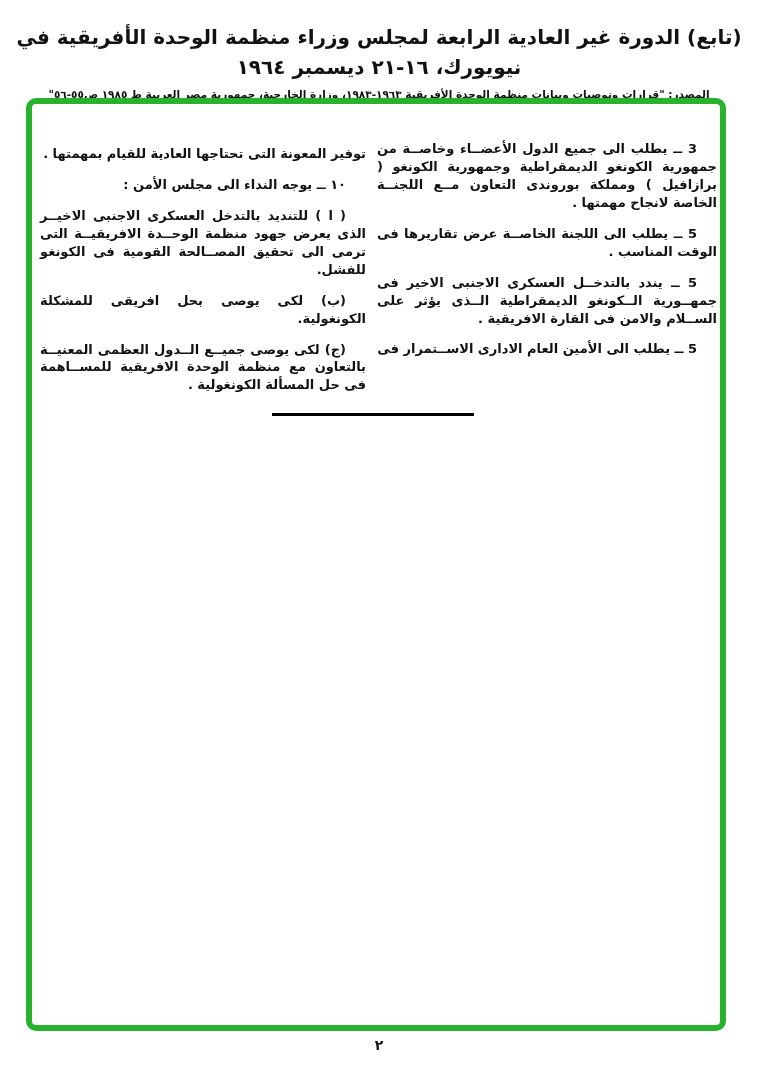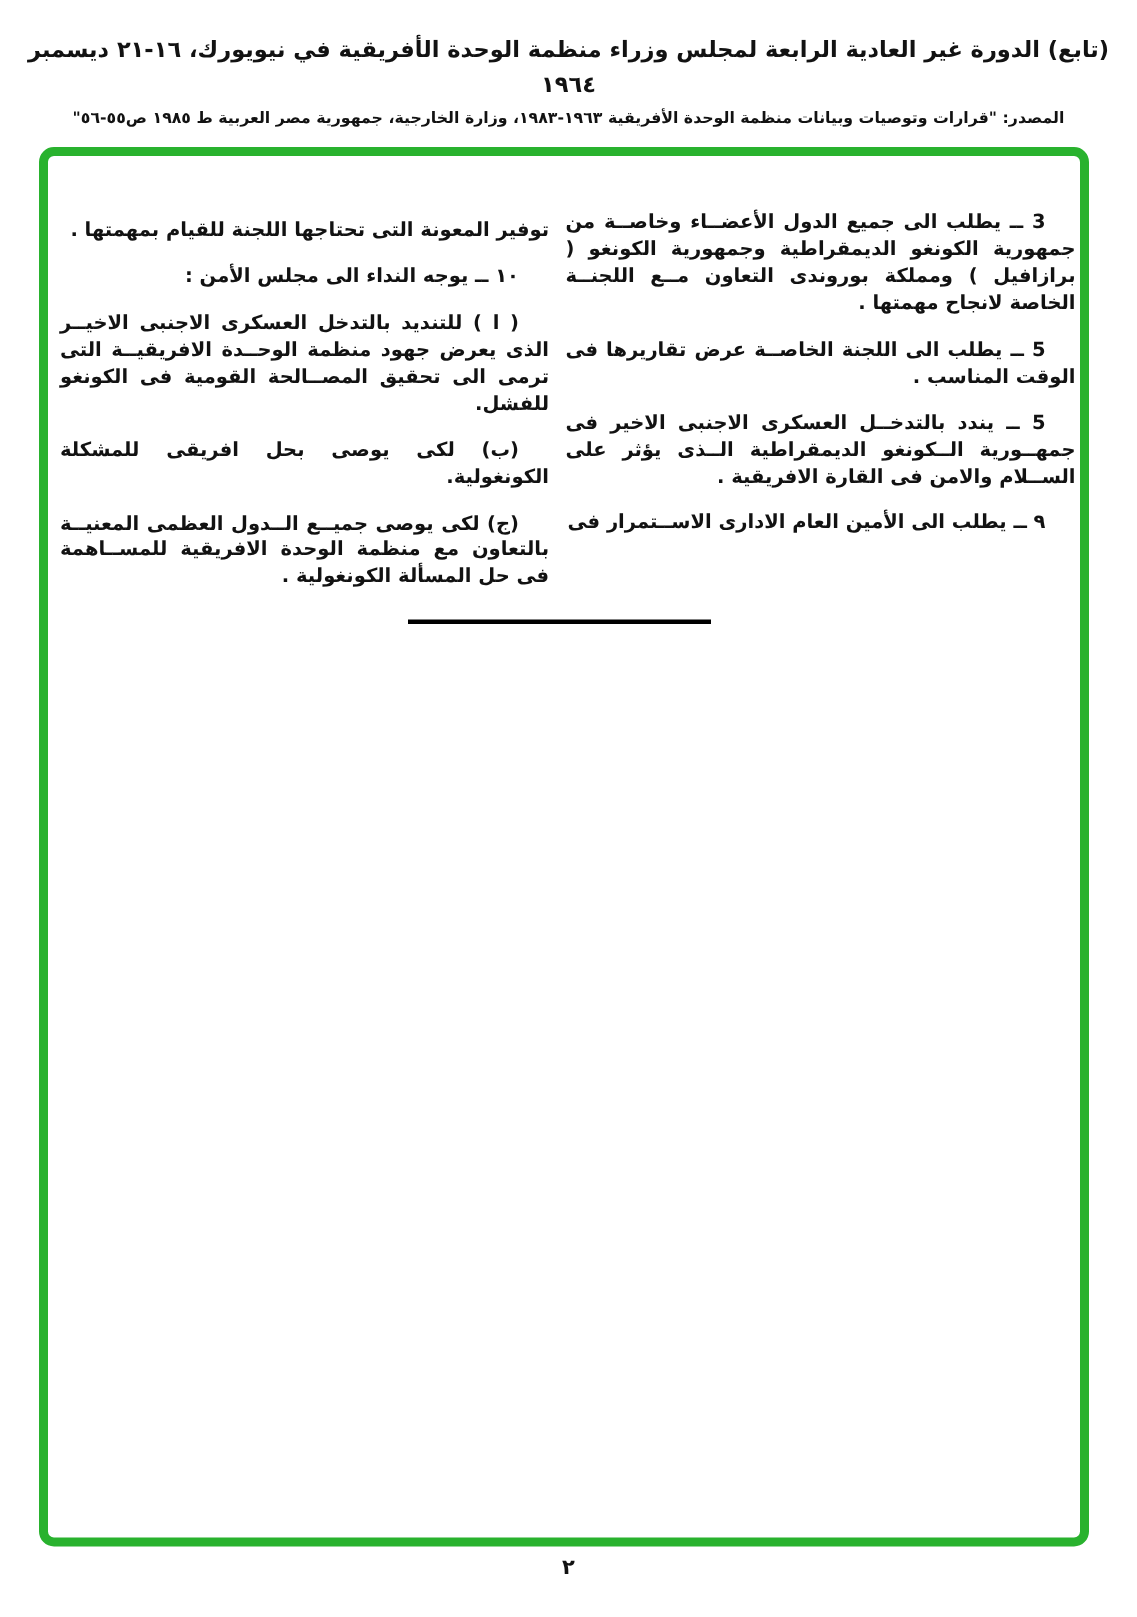--- a/index.html
+++ b/index.html
@@ -17,21 +17,21 @@
   }
   .header {
     position: absolute;
     top: 22px;
     left: 0;
     right: 0;
     direction: rtl;
     text-align: center;
   }
   .header-line1 {
-    font-size: 15px;
+    font-size: 20px;
     font-weight: bold;
     letter-spacing: 0.2px;
     line-height: 1.5;
   }
   .header-line2 {
     font-size: 10.5px;
     font-weight: bold;
     margin-top: 6px;
   }
   .content-frame {
@@ -94,25 +94,25 @@
   <div class="header-line1">(تابع)  الدورة غير العادية الرابعة لمجلس وزراء منظمة الوحدة الأفريقية في نيويورك، ١٦-٢١ ديسمبر ١٩٦٤</div>
   <div class="header-line2">المصدر: "قرارات وتوصيات وبيانات منظمة الوحدة الأفريقية ١٩٦٣-١٩٨٣، وزارة الخارجية، جمهورية مصر العربية ط ١٩٨٥ ص٥٥-٥٦"</div>
 </div>
 
 <div class="content-frame" style="border-color: rgb(41, 178, 46);">
 
   <div class="column column-right">
     <p class="indent">3 ــ يطلب الى جميع الدول الأعضــاء وخاصــة من جمهورية الكونغو الديمقراطية وجمهورية الكونغو ( برازافيل ) ومملكة بوروندى التعاون مــع اللجنــة الخاصة لانجاح مهمتها .</p>
     <p class="indent">5 ــ يطلب الى اللجنة الخاصــة عرض تقاريرها فى الوقت المناسب .</p>
     <p class="indent">5 ــ يندد بالتدخــل العسكرى الاجنبى الاخير فى جمهــورية الــكونغو الديمقراطية الــذى يؤثر على الســلام والامن فى القارة الافريقية .</p>
-    <p class="indent">٩ ــ يطلب الى الأمين العام الادارى الاســتمرار فى</p>
+    <p class="indent">5 ــ يطلب الى الأمين العام الادارى الاســتمرار فى</p>
   </div>
 
   <div class="column column-left">
-    <p>توفير المعونة التى تحتاجها اللجنة للقيام بمهمتها .</p>
+    <p>توفير المعونة التى تحتاجها العادية للقيام بمهمتها .</p>
     <p class="indent">١٠ ــ يوجه النداء الى مجلس الأمن :</p>
     <p class="indent">( ا ) للتنديد بالتدخل العسكرى الاجنبى الاخيــر الذى يعرض جهود منظمة الوحــدة الافريقيــة التى ترمى الى تحقيق المصــالحة القومية فى الكونغو للفشل.</p>
     <p class="indent">(ب) لكى يوصى بحل افريقى للمشكلة الكونغولية.</p>
     <p class="indent">(ج) لكى يوصى جميــع الــدول العظمى المعنيــة بالتعاون مع منظمة الوحدة الافريقية للمســاهمة فى حل المسألة الكونغولية .</p>
   </div>
 
   <div class="section-divider"></div>
 
 </div>
 

